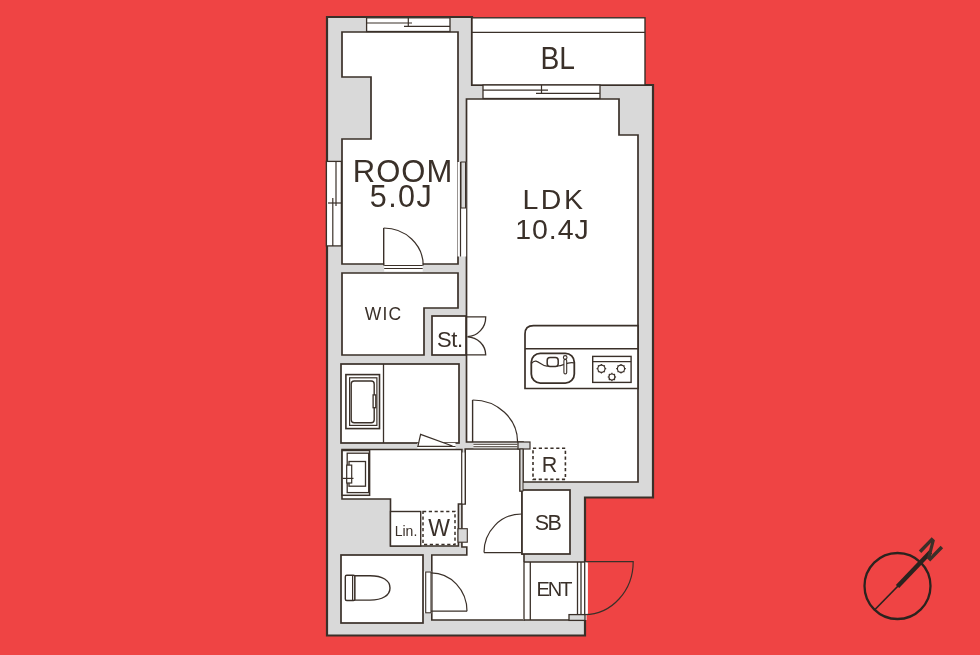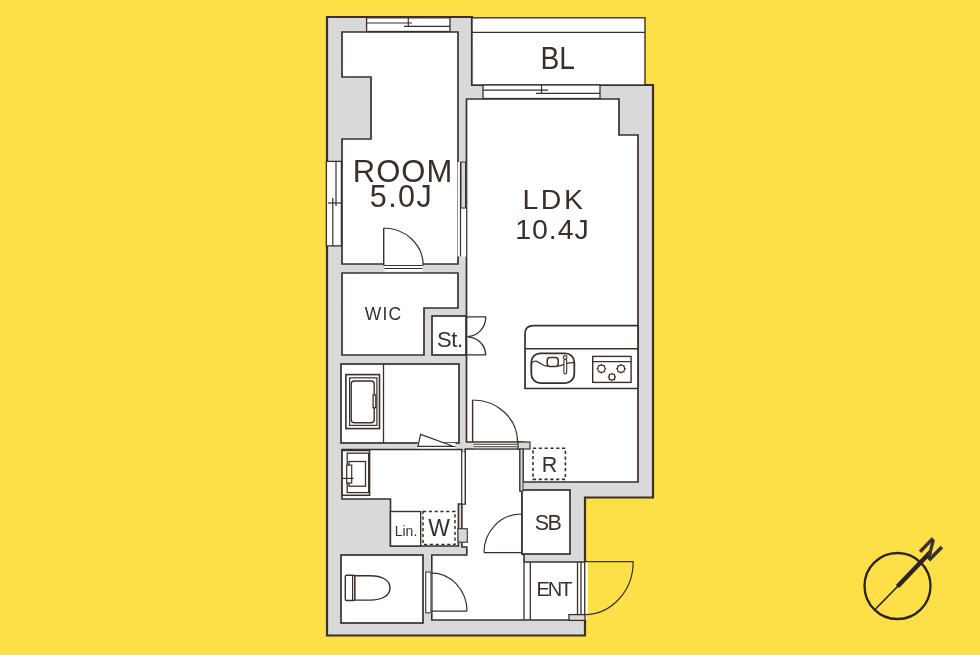--- a/index.html
+++ b/index.html
@@ -1,16 +1,16 @@
 <!DOCTYPE html>
 <html><head>
 <meta charset="utf-8">
 <style>
   html,body{margin:0;padding:0;background:#ffffff;}
-  .wrap{width:980px;height:655px;position:relative;background:#fde047;}
+  .wrap{width:980px;height:655px;position:relative;background:#ef4444;}
   text{font-family:"Liberation Sans", sans-serif;fill:#3a3029;}
 </style>
 </head>
 <body>
 <div class="wrap">
 <svg width="980" height="655" viewBox="0 0 980 655">
 <defs></defs>
 
 <path d="M327,17 H472 V85 H653 V497.5 H585 V635.5 H327 Z" fill="#d9d9d9" stroke="#3a3029" stroke-width="2.2"></path>
 

